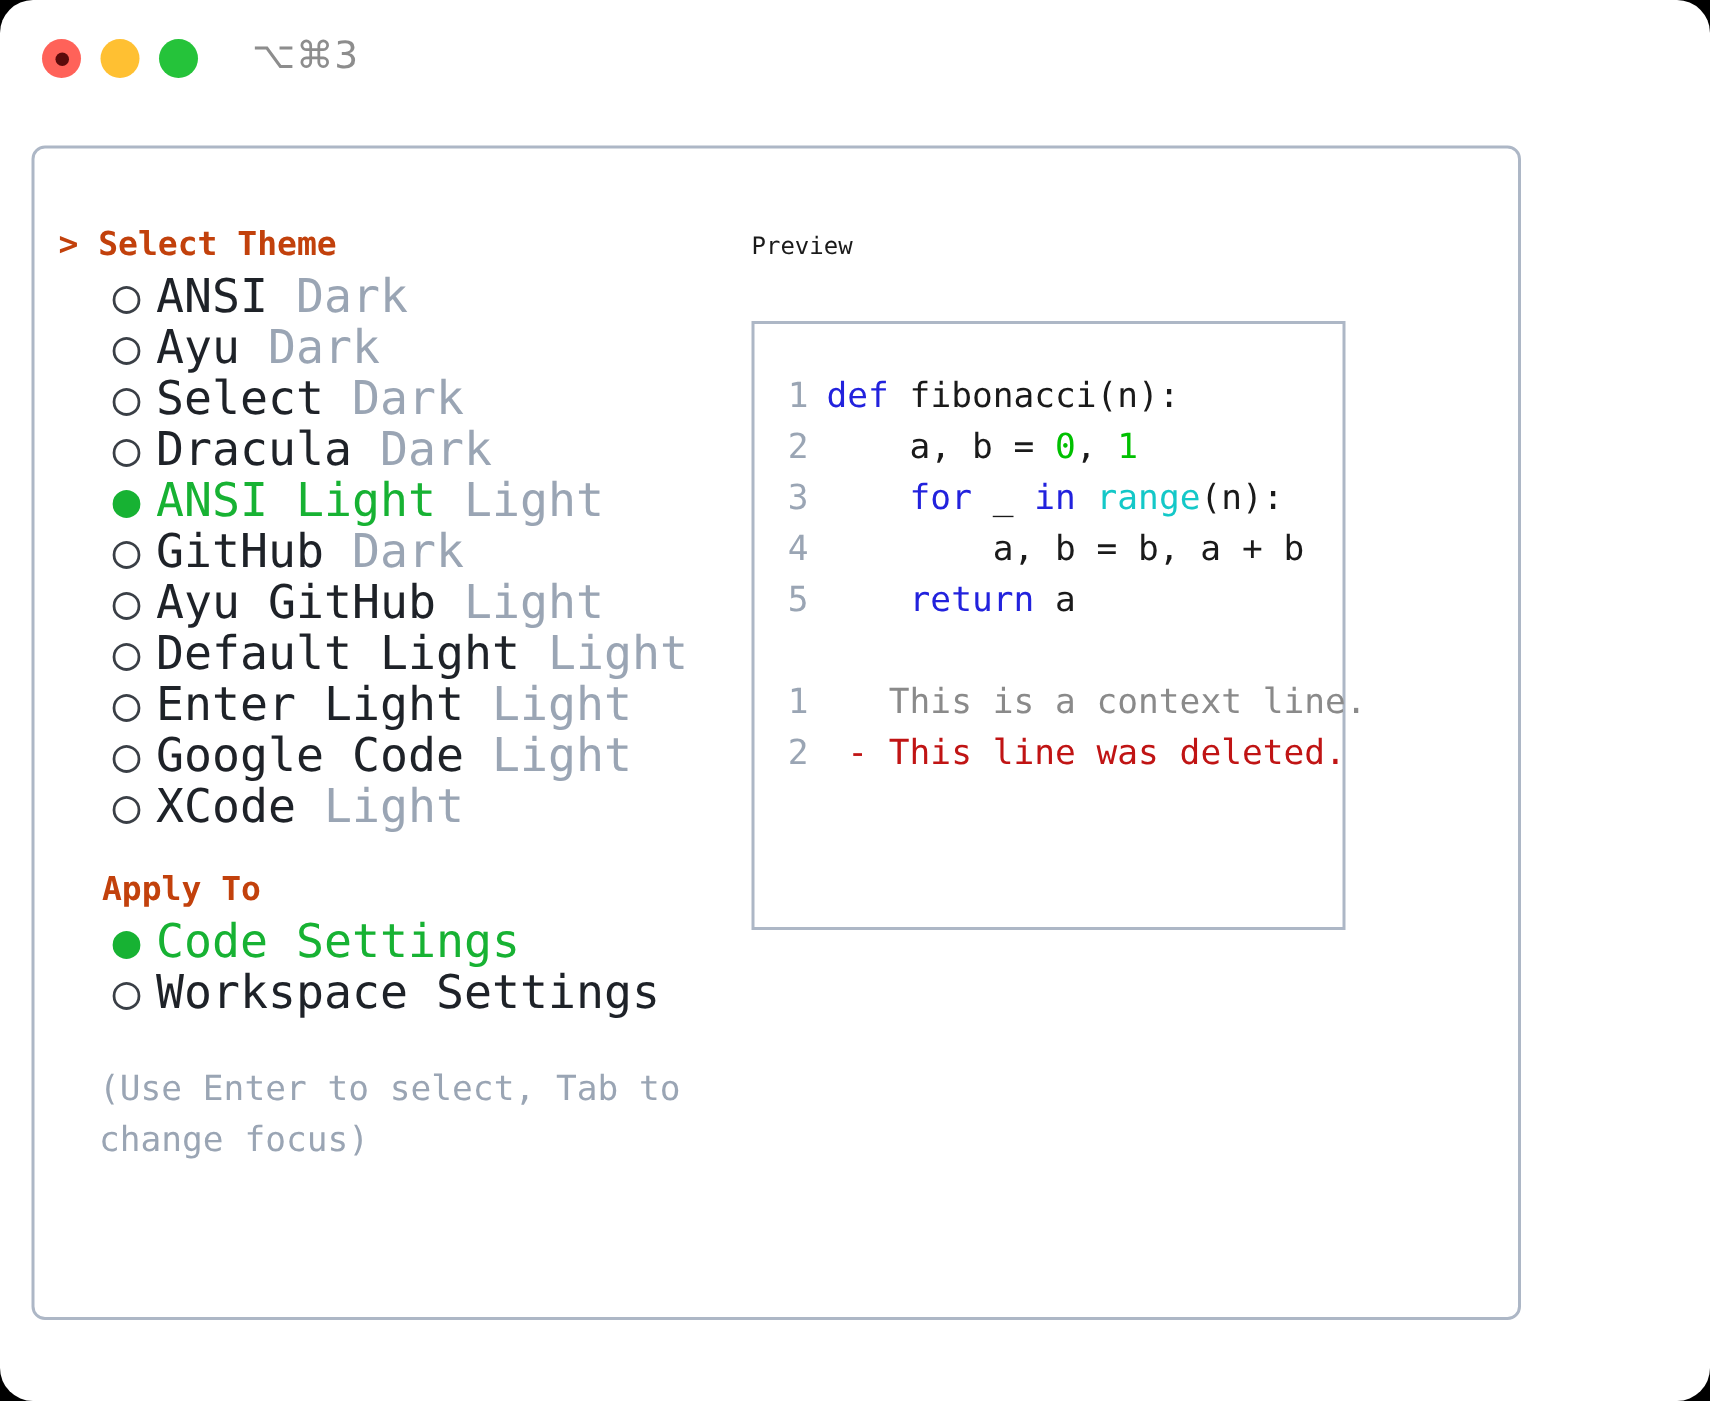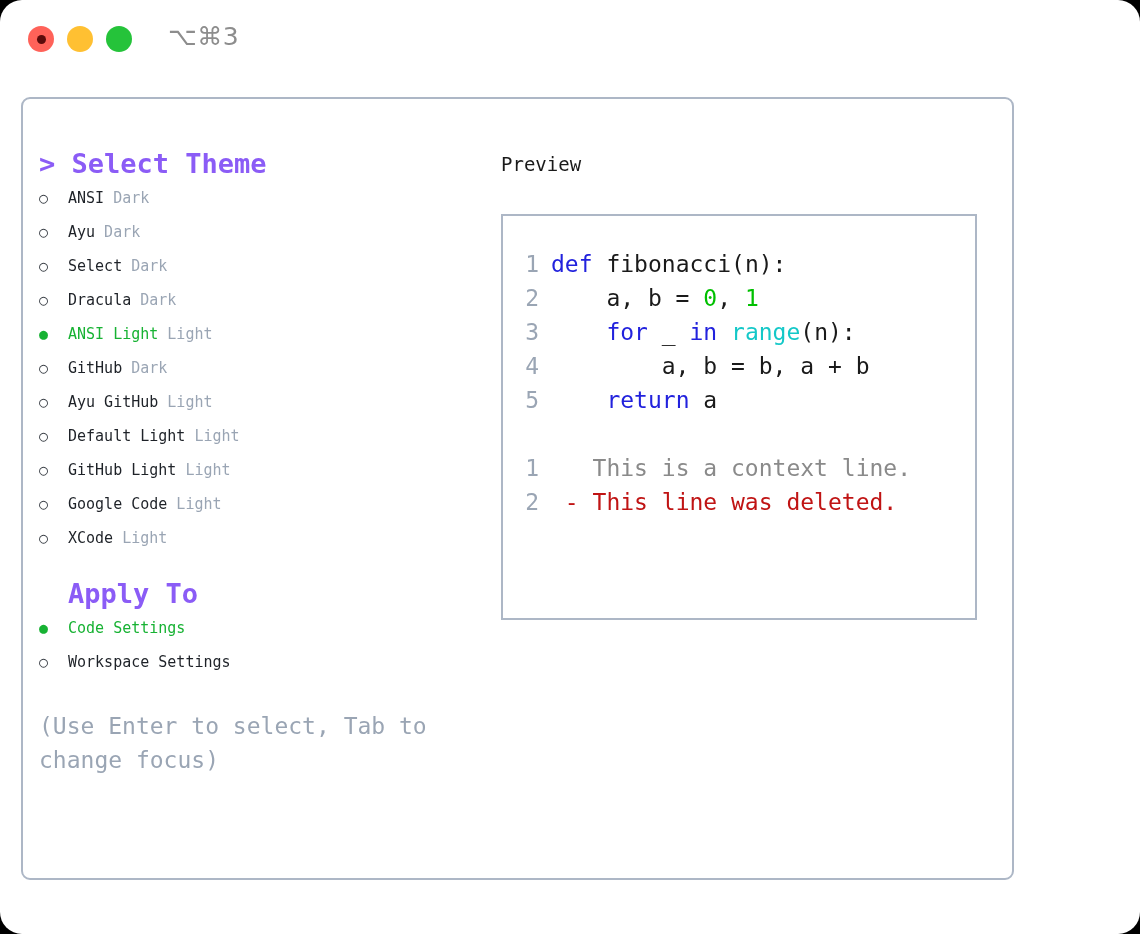--- a/index.html
+++ b/index.html
@@ -88,29 +88,30 @@
   #left-col {
     position: absolute;
     left: 16px;
     top: 48px;
     width: 440px;
   }
 
   .row {
     height: 34px;
     line-height: 34px;
-    font-size: 15px;
+    font-size: 31px;
     white-space: nowrap;
     color: #222222;
+    margin-left: 36px;
   }
 
   .section-head {
     font-weight: bold;
-    color: #8b5cf6;
-    font-size: 27px;
+    color: #c2410c;
+    font-size: 22px;
     height: 34px;
     line-height: 34px;
     white-space: nowrap;
   }
   .section-head.indented { padding-left: 29px; font-weight: bold; }
 
   .bullet {
     display: inline-block;
     width: 29px;
     color: #3a3f46;
@@ -122,39 +123,40 @@
   .theme-kind  { color: #9aa5b4; }
 
   .gap { height: 22px; }
 
   #hint {
     margin-top: 30px;
     font-size: 23px;
     line-height: 34px;
     color: #9aa5b4;
     width: 420px;
+    margin-left: 27px;
   }
 
   
   #right-col {
     position: absolute;
     left: 478px;
     top: 48px;
     width: 500px;
   }
   #preview-label {
-    font-size: 19px;
+    font-size: 16px;
     color: #1a1a1a;
     height: 34px;
     line-height: 34px;
   }
 
   #preview-box {
     margin-top: 33px;
-    width: 476px;
+    width: 396px;
     height: 406px;
     border: 2px solid #adb7c6;
     box-sizing: border-box;
     background: #ffffff;
     padding: 31px 0 0 10px;
   }
 
   .code-line {
     height: 34px;
     line-height: 34px;
@@ -202,21 +204,21 @@
 
       <div id="theme-list">
           <div class="row"><span class="bullet">○</span><span class="theme-name">ANSI</span><span class="theme-kind"> Dark</span></div>
           <div class="row"><span class="bullet">○</span><span class="theme-name">Ayu</span><span class="theme-kind"> Dark</span></div>
           <div class="row"><span class="bullet">○</span><span class="theme-name">Select</span><span class="theme-kind"> Dark</span></div>
           <div class="row"><span class="bullet">○</span><span class="theme-name">Dracula</span><span class="theme-kind"> Dark</span></div>
           <div class="row"><span class="bullet on">●</span><span class="theme-name sel">ANSI Light</span><span class="theme-kind"> Light</span></div>
           <div class="row"><span class="bullet">○</span><span class="theme-name">GitHub</span><span class="theme-kind"> Dark</span></div>
           <div class="row"><span class="bullet">○</span><span class="theme-name">Ayu GitHub</span><span class="theme-kind"> Light</span></div>
           <div class="row"><span class="bullet">○</span><span class="theme-name">Default Light</span><span class="theme-kind"> Light</span></div>
-          <div class="row"><span class="bullet">○</span><span class="theme-name">GitHub Light</span><span class="theme-kind"> Light</span></div>
+          <div class="row"><span class="bullet">○</span><span class="theme-name">Enter Light</span><span class="theme-kind"> Light</span></div>
           <div class="row"><span class="bullet">○</span><span class="theme-name">Google Code</span><span class="theme-kind"> Light</span></div>
           <div class="row"><span class="bullet">○</span><span class="theme-name">XCode</span><span class="theme-kind"> Light</span></div>
         </div>
 
       <div class="gap"></div>
 
       <div class="section-head indented">Apply To</div>
 
       <div id="apply-list">
           <div class="row"><span class="bullet on">●</span><span class="theme-name sel">Code Settings</span></div>

